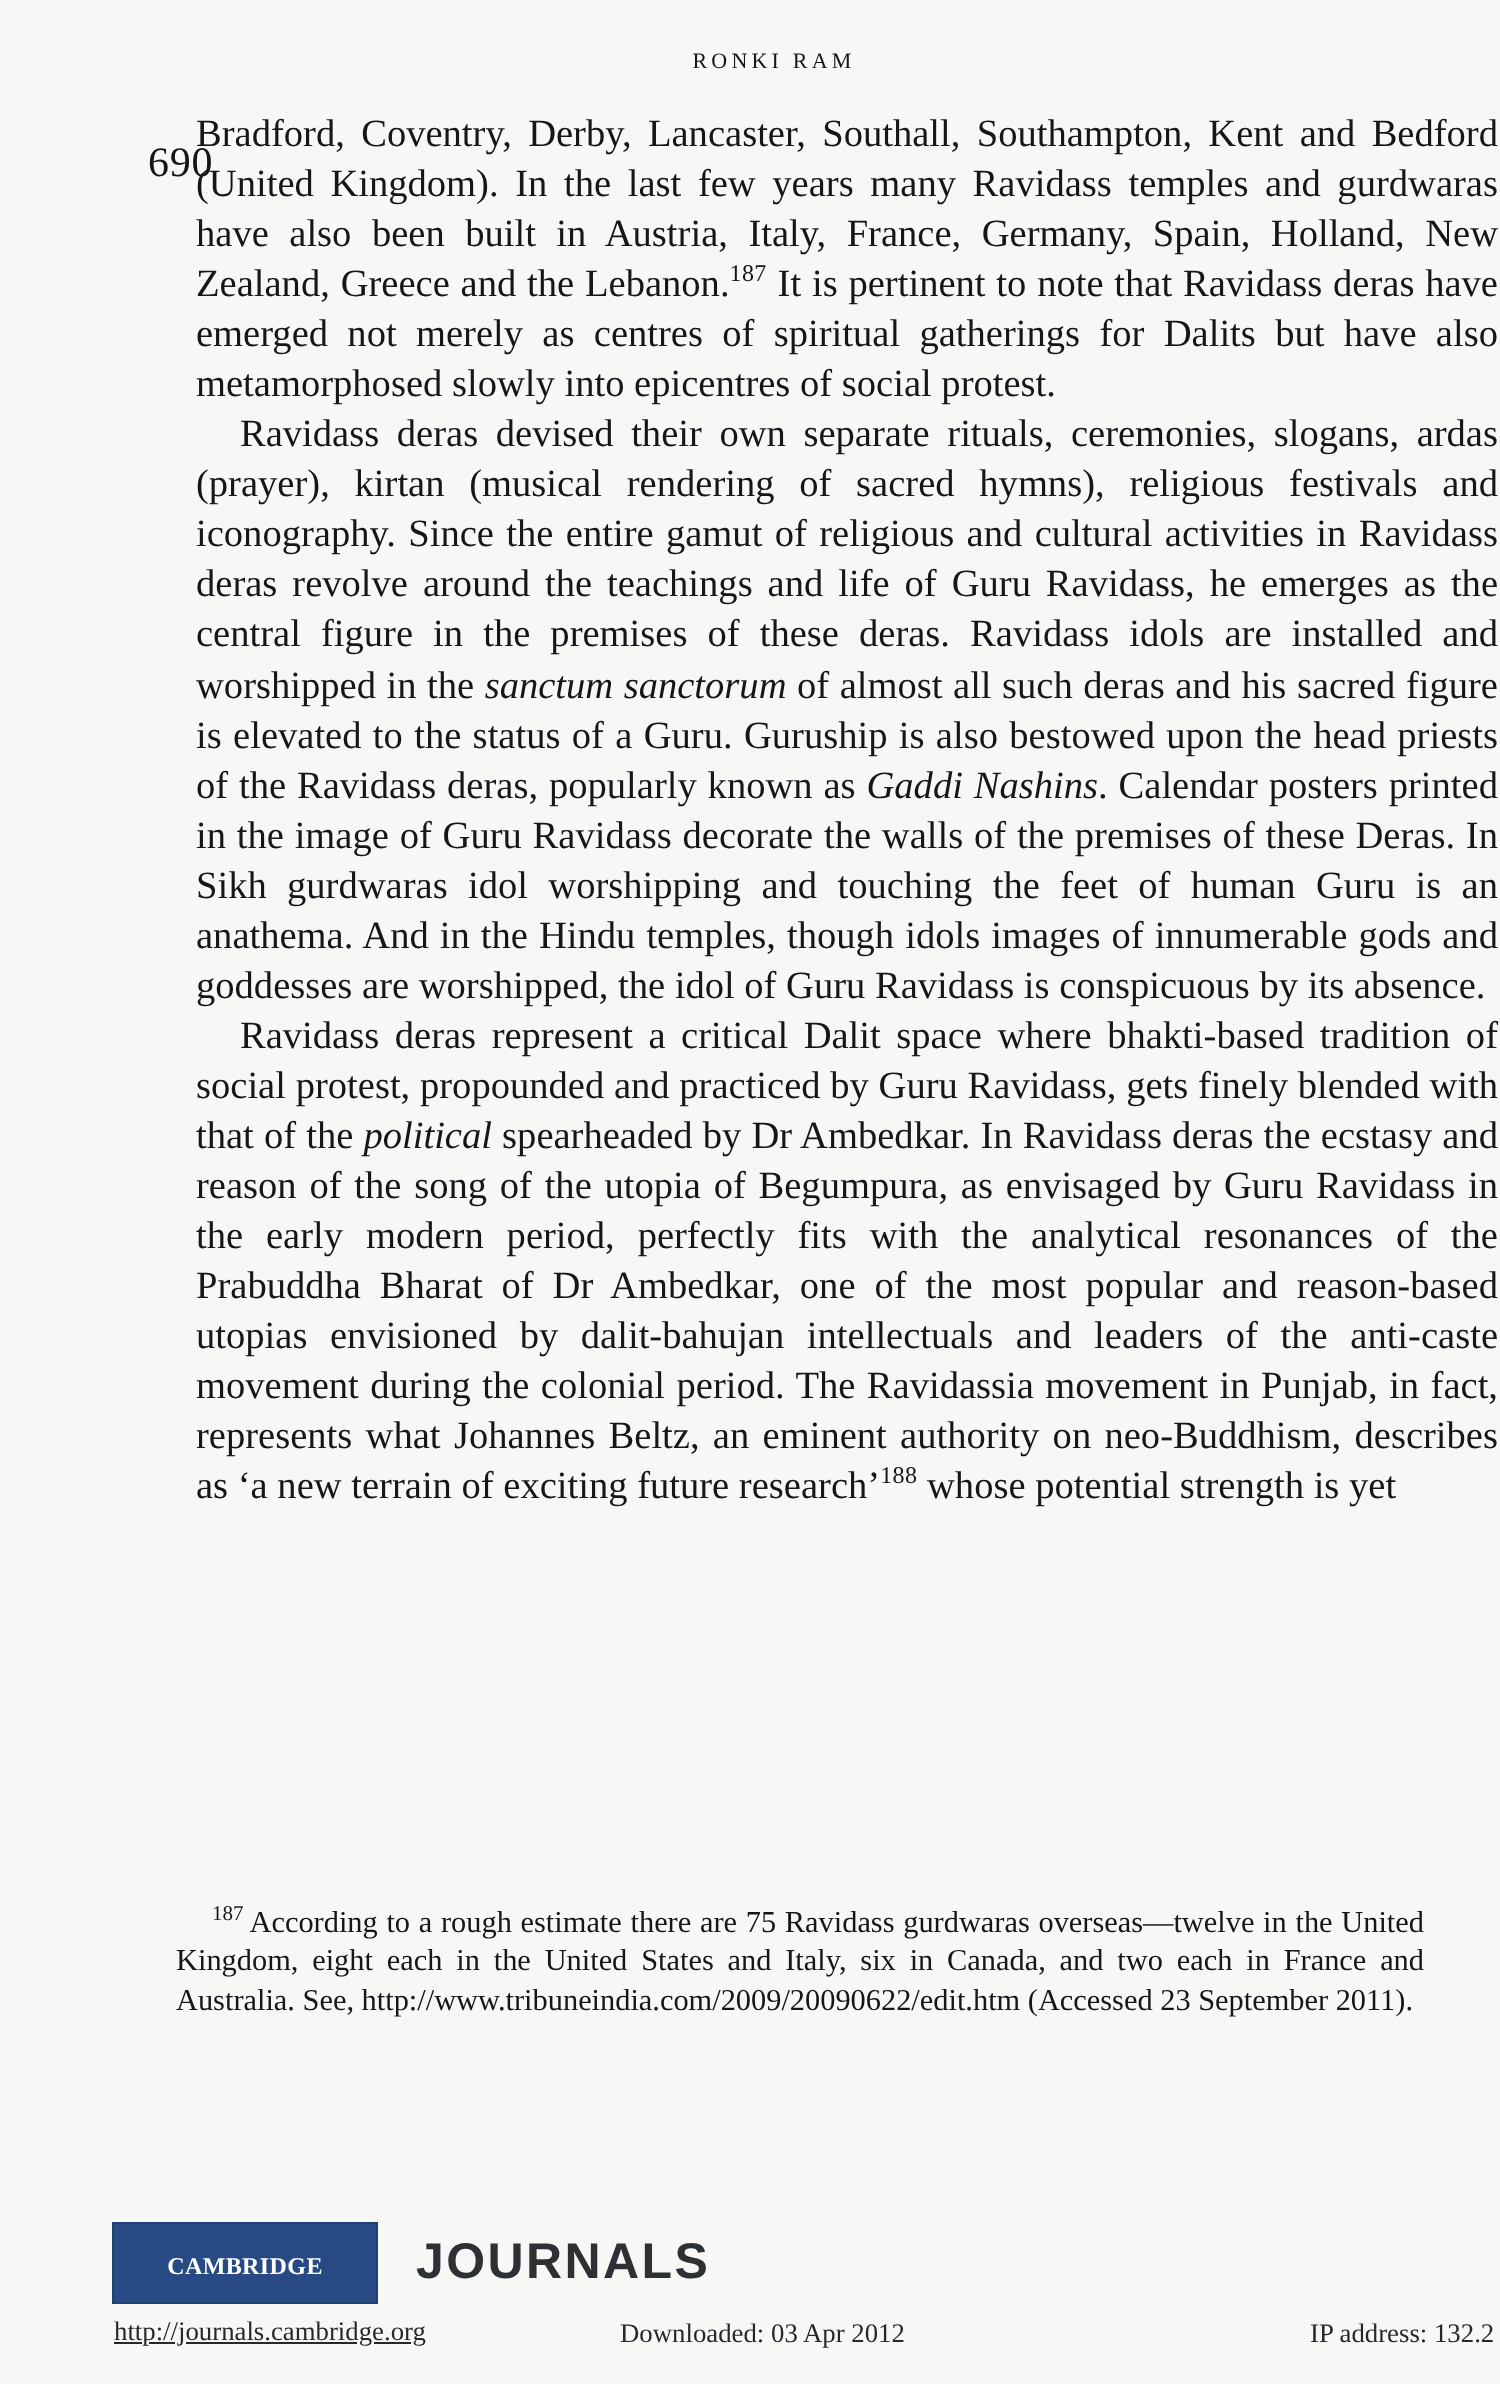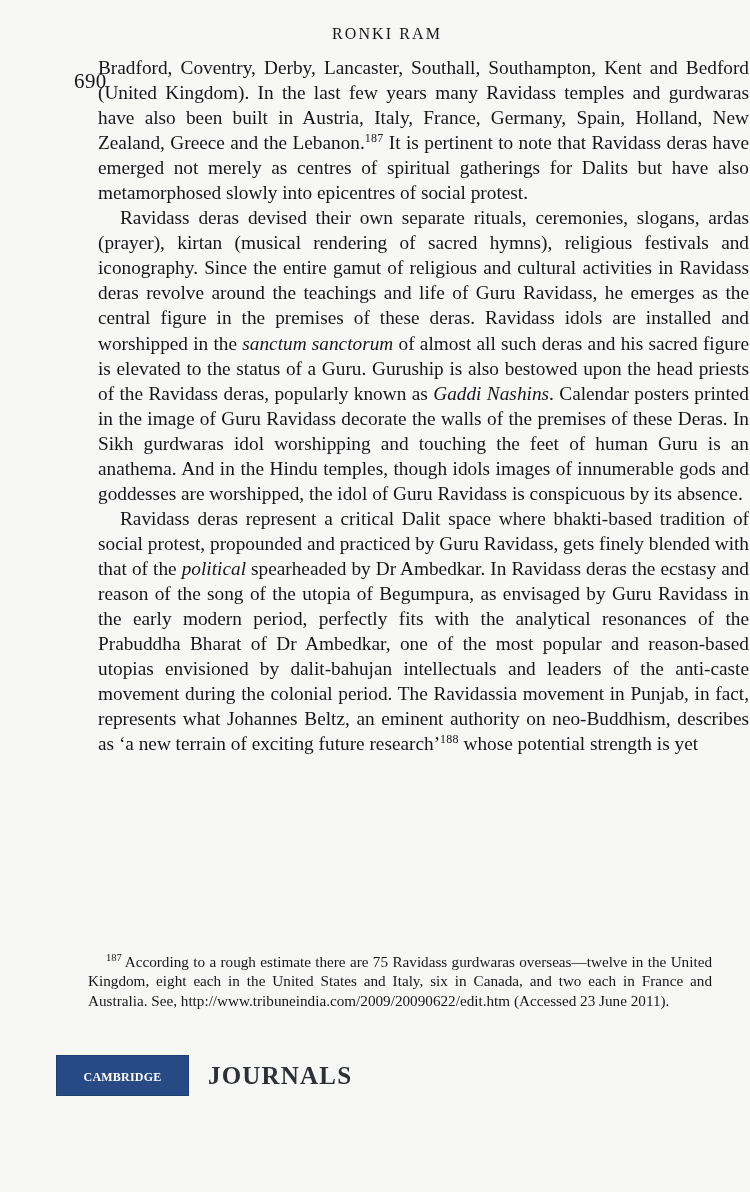--- a/index.html
+++ b/index.html
@@ -35,21 +35,21 @@
     font-size: 21px;
     letter-spacing: 0.4px;
     margin-top: 47px;
   }
   .head-title {
     position: absolute;
     left: 0;
     top: 3px;
     width: 650px;
     text-align: center;
-    font-size: 16px;
+    font-size: 11px;
     letter-spacing: 2.1px;
   }
 
   
   .body-col {
     position: absolute;
     top: 55px;
     left: 62px;
     width: 651px;
     margin-left: 36px;
@@ -96,21 +96,21 @@
     font-size: 10.5px;
     vertical-align: super;
     line-height: 0;
     margin-right: 3px;
   }
 
   
   .cj-logo {
     position: absolute;
     left: 56px;
-    top: 1055px;
+    top: 1111px;
     display: flex;
     align-items: center;
     gap: 19px;
   }
   .cj-badge {
     background: #284a84;
     border: 1px solid #20406f;
     width: 131px;
     height: 39px;
     display: flex;
@@ -121,21 +121,21 @@
     color: #ffffff;
     font-family: "Liberation Serif", "DejaVu Serif", serif;
     font-size: 17.5px;
     font-weight: bold;
     letter-spacing: 0.2px;
     font-variant: small-caps;
     text-transform: lowercase;
   }
   .cj-journals {
     color: #2d3136;
-    font-family: Liberation Serif, serif;
+    font-family: Liberation Sans, sans-serif;
     font-size: 25px;
     font-weight: bold;
     letter-spacing: 1.2px;
   }
 
   
   .footer {
     position: absolute;
     left: 0;
     top: 1158px;
@@ -174,24 +174,29 @@
     <div class="head-title">RONKI RAM</div>
   </div>
 
   <div class="body-col" id="body-col">
       <p class="para">Bradford, Coventry, Derby, Lancaster, Southall, Southampton, Kent and Bedford (United Kingdom). In the last few years many Ravidass temples and gurdwaras have also been built in Austria, Italy, France, Germany, Spain, Holland, New Zealand, Greece and the Lebanon.<sup class="fn">187</sup> It is pertinent to note that Ravidass deras have emerged not merely as centres of spiritual gatherings for Dalits but have also metamorphosed slowly into epicentres of social protest.</p>
       <p class="para indent">Ravidass deras devised their own separate rituals, ceremonies, slogans, ardas (prayer), kirtan (musical rendering of sacred hymns), religious festivals and iconography. Since the entire gamut of religious and cultural activities in Ravidass deras revolve around the teachings and life of Guru Ravidass, he emerges as the central figure in the premises of these deras. Ravidass idols are installed and worshipped in the <i>sanctum sanctorum</i> of almost all such deras and his sacred figure is elevated to the status of a Guru. Guruship is also bestowed upon the head priests of the Ravidass deras, popularly known as <i>Gaddi Nashins</i>. Calendar posters printed in the image of Guru Ravidass decorate the walls of the premises of these Deras. In Sikh gurdwaras idol worshipping and touching the feet of human Guru is an anathema. And in the Hindu temples, though idols images of innumerable gods and goddesses are worshipped, the idol of Guru Ravidass is conspicuous by its absence.</p>
       <p class="para indent">Ravidass deras represent a critical Dalit space where bhakti-based tradition of social protest, propounded and practiced by Guru Ravidass, gets finely blended with that of the <i>political</i> spearheaded by Dr Ambedkar. In Ravidass deras the ecstasy and reason of the song of the utopia of Begumpura, as envisaged by Guru Ravidass in the early modern period, perfectly fits with the analytical resonances of the Prabuddha Bharat of Dr Ambedkar, one of the most popular and reason-based utopias envisioned by dalit-bahujan intellectuals and leaders of the anti-caste movement during the colonial period. The Ravidassia movement in Punjab, in fact, represents what Johannes Beltz, an eminent authority on neo-Buddhism, describes as ‘a new terrain of exciting future research’<sup class="fn">188</sup> whose potential strength is yet</p>
     </div>
 
   <div class="footnotes" id="footnotes">
-      <p class="foot"><sup class="fnum">187</sup><span>According to a rough estimate there are 75 Ravidass gurdwaras overseas—twelve in the United Kingdom, eight each in the United States and Italy, six in Canada, and two each in France and Australia. See, http://www.tribuneindia.com/2009/20090622/edit.htm (Accessed 23 June 2011).</span></p>
+      <p class="foot"><sup class="fnum">187</sup><span>According to a rough estimate there are 75 Ravidass gurdwaras overseas—twelve in the United Kingdom, eight each in the United States and Italy, six in Canada, and two each in France and Australia. See, http://www.tribuneindia.com/2009/20090622/edit.htm (Accessed 23 September 2011).</span></p>
     </div>
 
   <div class="cj-logo">
     <div class="cj-badge">
       <span>Cambridge</span>
     </div>
     <div class="cj-journals">JOURNALS</div>
   </div>
 
+  <div class="footer">
+    <a class="f-url" href="#">http://journals.cambridge.org</a>
+    <div class="f-downloaded">Downloaded: 03 Apr 2012</div>
+    <div class="f-ip">IP address: 132.2</div>
+  </div>
 
 </div>
 
 </body></html>

